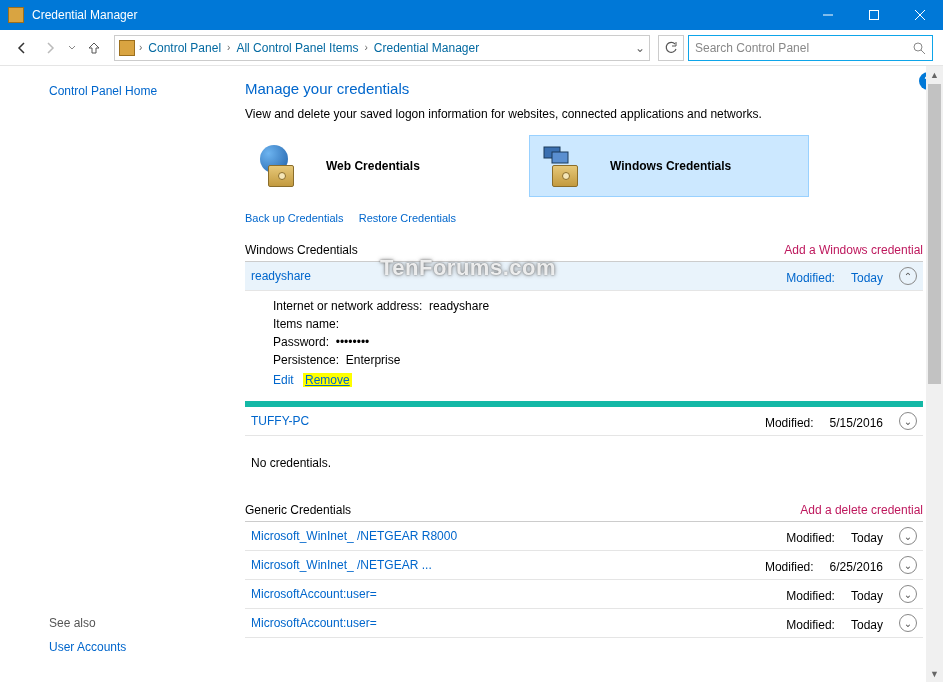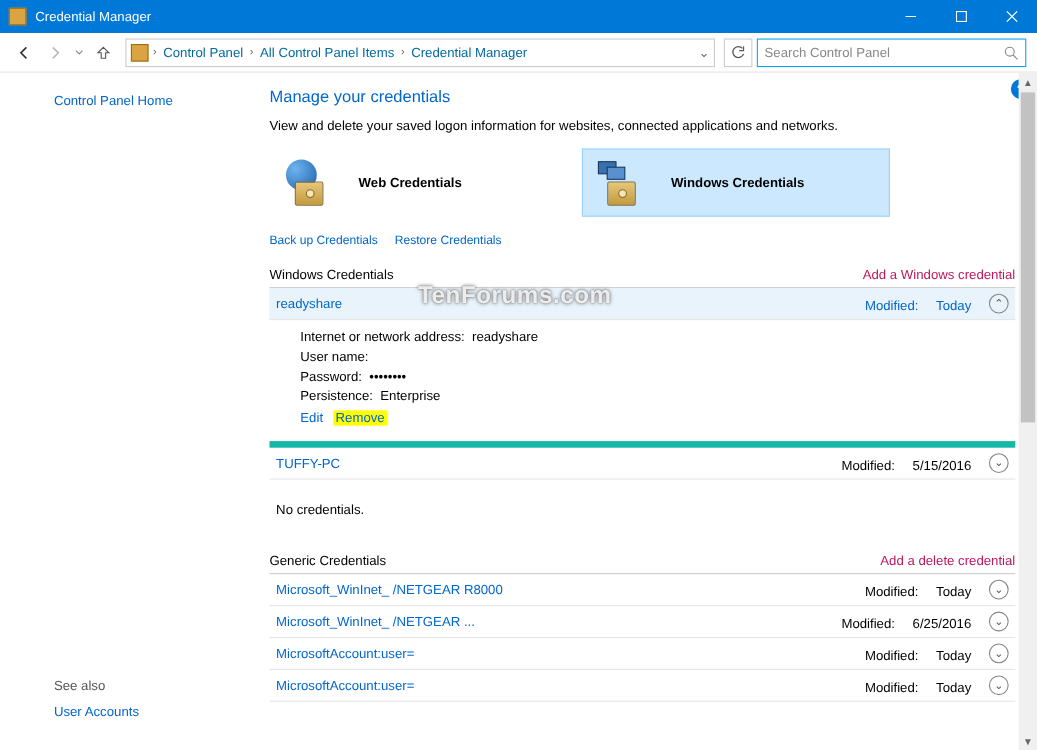--- a/index.html
+++ b/index.html
@@ -57,21 +57,21 @@
 .cred-row.expanded { background: #e9f3fb; }
 .cred-row .cname { color: #0066cc; font-size: 12px; }
 .cred-row .rmeta { display: flex; align-items: flex-end; gap: 16px; color: #000; font-size: 12px; }
 .cred-row .rmeta .mod-label { color: #0066cc; }
 .cred-row.expanded .rmeta, .cred-row.expanded .rmeta .mod-label { color: #0066cc; }
 .chev-circle { width: 18px; height: 18px; border: 1px solid #888; border-radius: 50%; display: flex; align-items: center; justify-content: center; font-size: 10px; color: #555; }
 
 .detail-pane { padding: 8px 0 10px 28px; border-bottom: 6px solid #14b8a6; font-size: 12px; }
 .detail-pane div { margin-bottom: 4px; }
 .detail-links a { color: #0066cc; text-decoration: none; margin-right: 6px; }
-.detail-links .hl { background: #ffff00; padding: 0 2px; }
+.detail-links .hl { background: #ffff00; padding: 0 2px; text-decoration: underline; }
 
 .no-items { padding: 6px 6px 18px 6px; font-size: 12px; border-bottom: 1px solid transparent; }
 .gap { height: 14px; }
 
 .help-badge { position: absolute; top: 6px; right: 6px; width: 18px; height: 18px; border-radius: 50%; background: #0078d7; color: #fff; font-size: 12px; font-weight: bold; display: flex; align-items: center; justify-content: center; }
 .scrollbar-v { position: absolute; right: 0; top: 66px; bottom: 0; width: 17px; background: #f0f0f0; }
 .scrollbar-v .thumb { position: absolute; top: 18px; left: 2px; right: 2px; height: 300px; background: #c2c2c2; }
 .scrollbar-v .arr { position: absolute; left: 0; right: 0; height: 17px; display: flex; align-items: center; justify-content: center; color: #666; font-size: 9px; }
 .scrollbar-v .arr.top { top: 0; } .scrollbar-v .arr.bot { bottom: 0; }
 
@@ -199,21 +199,21 @@
     <div class="cred-row expanded">
       <span class="cname">readyshare</span>
       <span class="rmeta">
         <span class="mod-label">Modified:</span>
         <span>Today</span>
         <span class="chev-circle">⌃</span>
       </span>
     </div>
     <div class="detail-pane">
       <div><span>Internet or network address:</span>&nbsp;&nbsp;<span>readyshare</span></div>
-      <div><span>User name:</span>&nbsp;&nbsp;<span></span></div>
+      <div><span>Items name:</span>&nbsp;&nbsp;<span></span></div>
       <div><span>Password:</span>&nbsp;&nbsp;<span>••••••••</span></div>
       <div><span>Persistence:</span>&nbsp;&nbsp;<span>Enterprise</span></div>
       <div class="detail-links" style="margin-top:6px;">
         <a>Edit</a>
         <a class="hl">Remove</a>
       </div>
     </div>
 
     <div class="cred-row">
       <span class="cname">TUFFY-PC</span>

